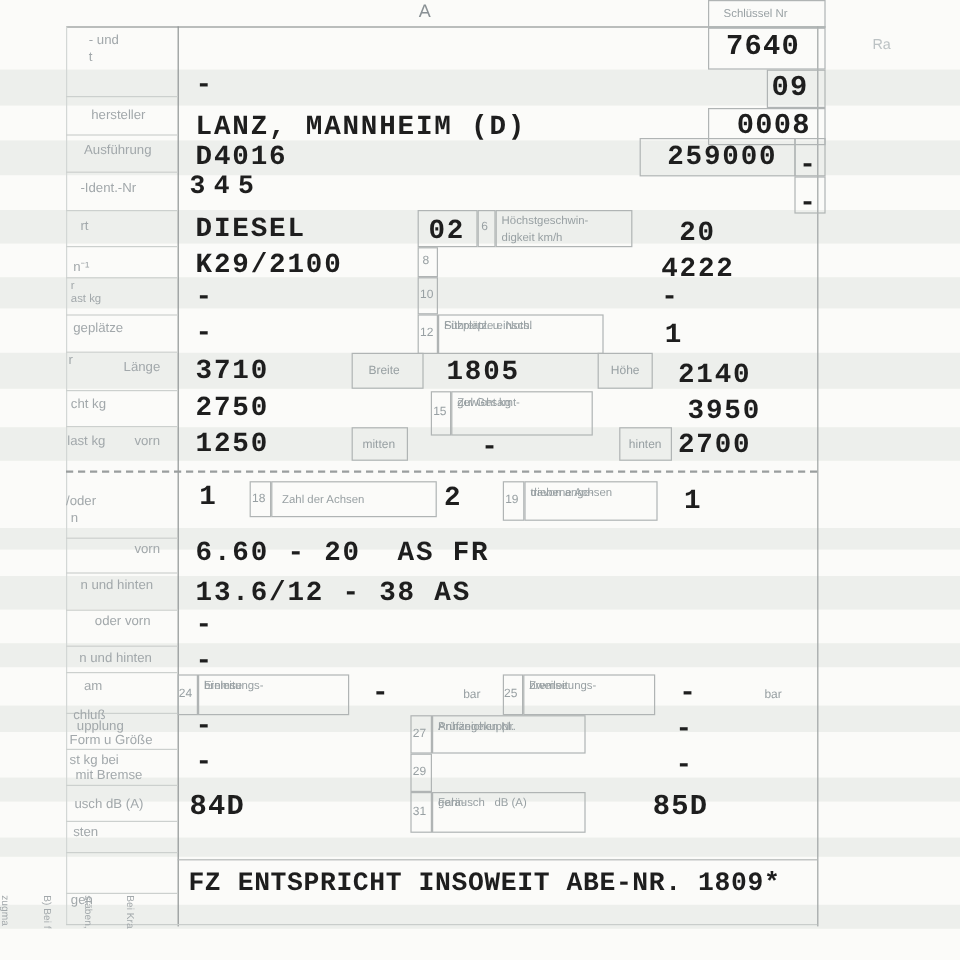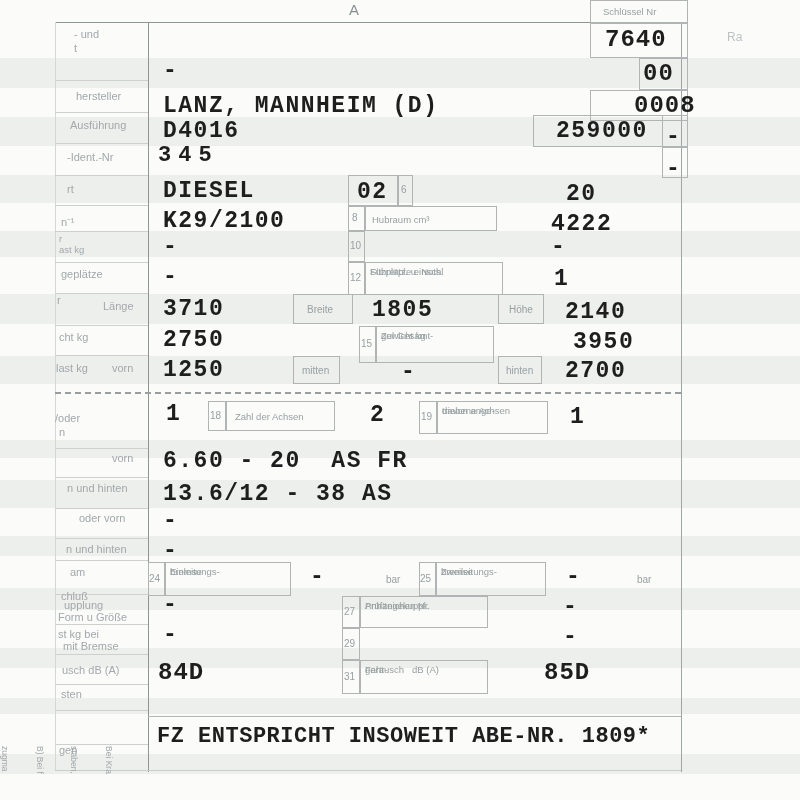--- a/index.html
+++ b/index.html
@@ -76,23 +76,23 @@
   <div class="lsep" style="top:744px"></div>
 
   <div class="mark" style="left:349px;top:1px">A</div>
   <div class="faint" style="left:727px;top:30px">Ra</div>
 
   <div class="box" style="left:590px;top:0;width:98px;height:23px"></div>
   <div class="glabel" style="left:603px;top:6px">Schlüssel Nr</div>
   <div class="box" style="left:590px;top:23px;width:98px;height:35px"></div>
   <div class="typed t24" style="left:605px;top:26px">7640</div>
   <div class="box" style="left:639px;top:58px;width:49px;height:32px"></div>
-  <div class="typed t24" style="left:643px;top:60px">00</div>
+  <div class="typed t24" style="left:643px;top:60px">09</div>
   <div class="box" style="left:590px;top:90px;width:98px;height:31px"></div>
-  <div class="typed t24" style="left:634px;top:92px">0008</div>
+  <div class="typed t24" style="left:614px;top:92px">0008</div>
   <div class="box" style="left:533px;top:115px;width:130px;height:32px"></div>
   <div class="typed" style="left:556px;top:118px">259000</div>
   <div class="box" style="left:662px;top:115px;width:26px;height:32px"></div>
   <div class="typed" style="left:666px;top:124px">-</div>
   <div class="box" style="left:662px;top:147px;width:26px;height:31px"></div>
   <div class="typed" style="left:666px;top:156px">-</div>
 
   <div class="llabel" style="left:74px;top:28px">- und</div>
   <div class="llabel" style="left:74px;top:42px">t</div>
   <div class="llabel" style="left:76px;top:90px">hersteller</div>
@@ -150,27 +150,28 @@
   <div class="typed" style="left:163px;top:538px">-</div>
   <div class="typed" style="left:163px;top:592px">-</div>
   <div class="typed" style="left:163px;top:622px">-</div>
   <div class="typed t24" style="left:158px;top:659px">84D</div>
   <div class="typed" style="left:157px;top:724px;font-size:22px;letter-spacing:0.5px">FZ ENTSPRICHT INSOWEIT ABE-NR. 1809*</div>
 
   <div class="box" style="left:348px;top:175px;width:50px;height:31px"></div>
   <div class="typed" style="left:357px;top:179px">02</div>
   <div class="box" style="left:398px;top:175px;width:15px;height:31px"></div>
   <div class="numtxt" style="left:401px;top:184px">6</div>
+  <div class="box" style="left:413px;top:175px;width:114px;height:31px">
+    <div class="glabel fl">Höchstgeschwin-</div>
+    <div class="glabel fl" style="top:14px">digkeit km/h</div>
+  </div>
   <div class="typed" style="left:566px;top:181px">20</div>
 
   <div class="box" style="left:348px;top:206px;width:17px;height:25px"></div>
   <div class="numtxt" style="left:352px;top:212px">8</div>
-  <div class="box" style="left:365px;top:206px;width:132px;height:25px">
-    <div class="glabel" style="left:6px;top:7px">Hubraum cm³</div>
-  </div>
   <div class="typed" style="left:551px;top:211px">4222</div>
 
   <div class="box" style="left:348px;top:231px;width:17px;height:31px"></div>
   <div class="numtxt" style="left:350px;top:240px">10</div>
   <div class="typed" style="left:551px;top:234px">-</div>
 
   <div class="box" style="left:348px;top:262px;width:17px;height:33px"></div>
   <div class="numtxt" style="left:350px;top:272px">12</div>
   <div class="box" style="left:365px;top:262px;width:138px;height:33px">
     <div class="glabel fl">Sitzplätze einschl</div>
@@ -192,28 +193,28 @@
   <div class="box" style="left:376px;top:326px;width:118px;height:37px">
     <div class="glabel fl">Zul Gesamt-</div>
     <div class="glabel fl">gewicht kg</div>
   </div>
   <div class="typed" style="left:573px;top:329px">3950</div>
 
   <div class="box" style="left:293px;top:356px;width:47px;height:28px">
     <div class="glabel" style="left:8px;top:8px;font-size:10px">mitten</div>
   </div>
   <div class="typed" style="left:401px;top:359px">-</div>
-  <div class="box" style="left:498px;top:356px;width:44px;height:28px">
+  <div class="box" style="left:516px;top:356px;width:44px;height:28px">
     <div class="glabel" style="left:7px;top:8px;font-size:10px">hinten</div>
   </div>
   <div class="typed" style="left:565px;top:358px">2700</div>
 
   <div class="box" style="left:208px;top:401px;width:18px;height:30px"></div>
   <div class="numtxt" style="left:210px;top:410px">18</div>
-  <div class="box" style="left:226px;top:401px;width:109px;height:30px">
+  <div class="box" style="left:226px;top:401px;width:138px;height:30px">
     <div class="glabel" style="left:8px;top:9px">Zahl der Achsen</div>
   </div>
   <div class="typed" style="left:370px;top:402px">2</div>
   <div class="box" style="left:419px;top:401px;width:18px;height:33px"></div>
   <div class="numtxt" style="left:421px;top:411px">19</div>
   <div class="box" style="left:437px;top:401px;width:111px;height:33px">
     <div class="glabel fl">davon ange-</div>
     <div class="glabel fl">triebene Achsen</div>
   </div>
   <div class="typed" style="left:570px;top:404px">1</div>

